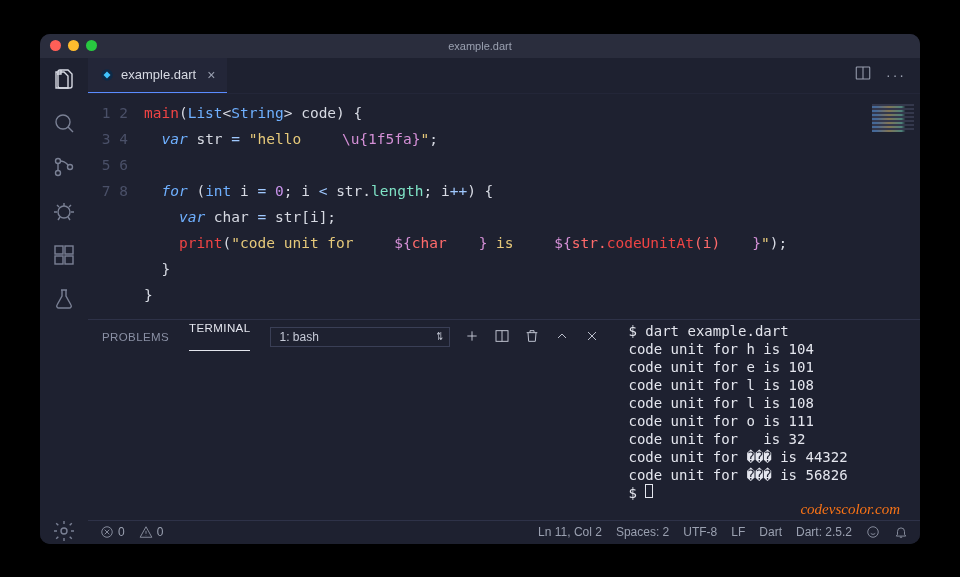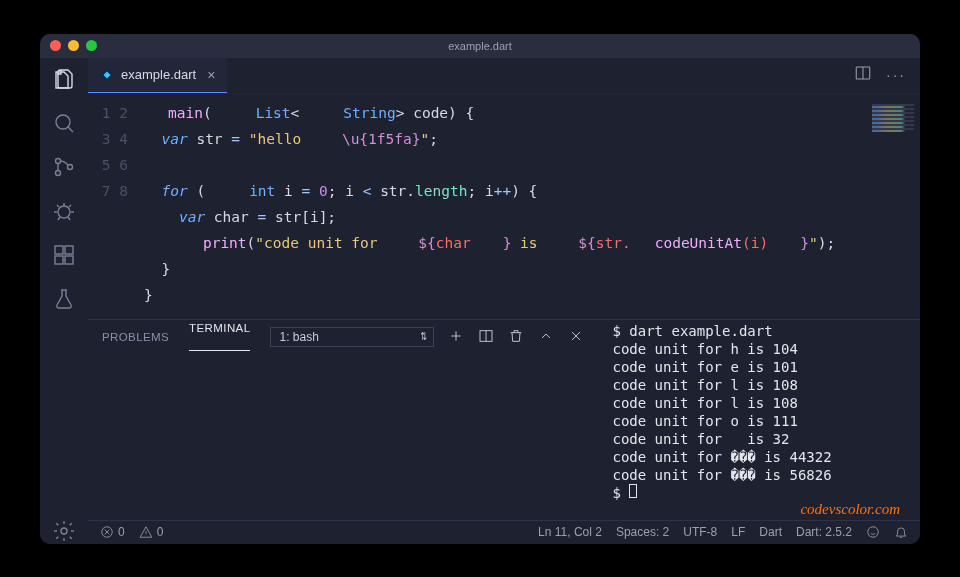--- a/index.html
+++ b/index.html
@@ -105,27 +105,27 @@
     overflow: hidden;
   }
   .gutter {
     width: 56px;
     text-align: right;
     color: #4a5068;
     padding-right: 16px;
   }
   .code { color: #d7dae3; white-space: pre; flex:1; }
   .k-blue { color: #6fb0ff; font-style: italic; }
-  .k-type { color: #6fb0ff; margin-left: 44px; }
+  .k-type { color: #6fb0ff; }
   .k-str { color: #e6c97a; }
   .k-esc { color: #d48fd6; margin-left: 32px; }
   .k-op { color: #a0c9ff; }
   .k-num { color: #c792ea; }
   .k-var { color: #ff6b6b; }
-  .k-call { color: #f0abfc; margin-left: 24px; }
+  .k-call { color: #ef4444; }
   .k-prop { color: #7fe3c6; }
   .k-interp { color: #ff6b6b; }
   .minimap {
     width: 60px;
     background: #1e2130;
     position: relative;
   }
   .minimap::before {
     content:"";
     position:absolute; top:4px; right:6px; width:42px; height:28px;
@@ -150,21 +150,21 @@
     letter-spacing: 0.4px;
   }
   .panel-tab.active { color: #e4e6ee; border-bottom: 1px solid #e4e6ee; padding-bottom:16px; }
   .panel-right {
     margin-left: auto; display: flex; align-items: center; gap: 14px;
     color: #c7cbd8;
   }
   .term-select {
     background: #1e2130; color: #c7cbd8; border: 1px solid #3a3f56;
     font-size: 12px; padding: 2px 24px 2px 8px; border-radius: 0;
-    appearance: none; position: relative; width: 164px;
+    appearance: none; position: relative; width: 180px;
   }
   .sel-wrap { position: relative; display:flex; align-items:center; }
   .sel-wrap::after {
     content: "⇅"; position: absolute; right: 6px; color:#c7cbd8; font-size:11px; transform: scaleX(0.7);
   }
   .panel-right svg { width: 16px; height: 16px; stroke: currentColor; fill: none; stroke-width:1.4; cursor:pointer; }
   .terminal {
     flex: 1;
     font-family: "Menlo","Consolas",monospace;
     font-size: 14px;

